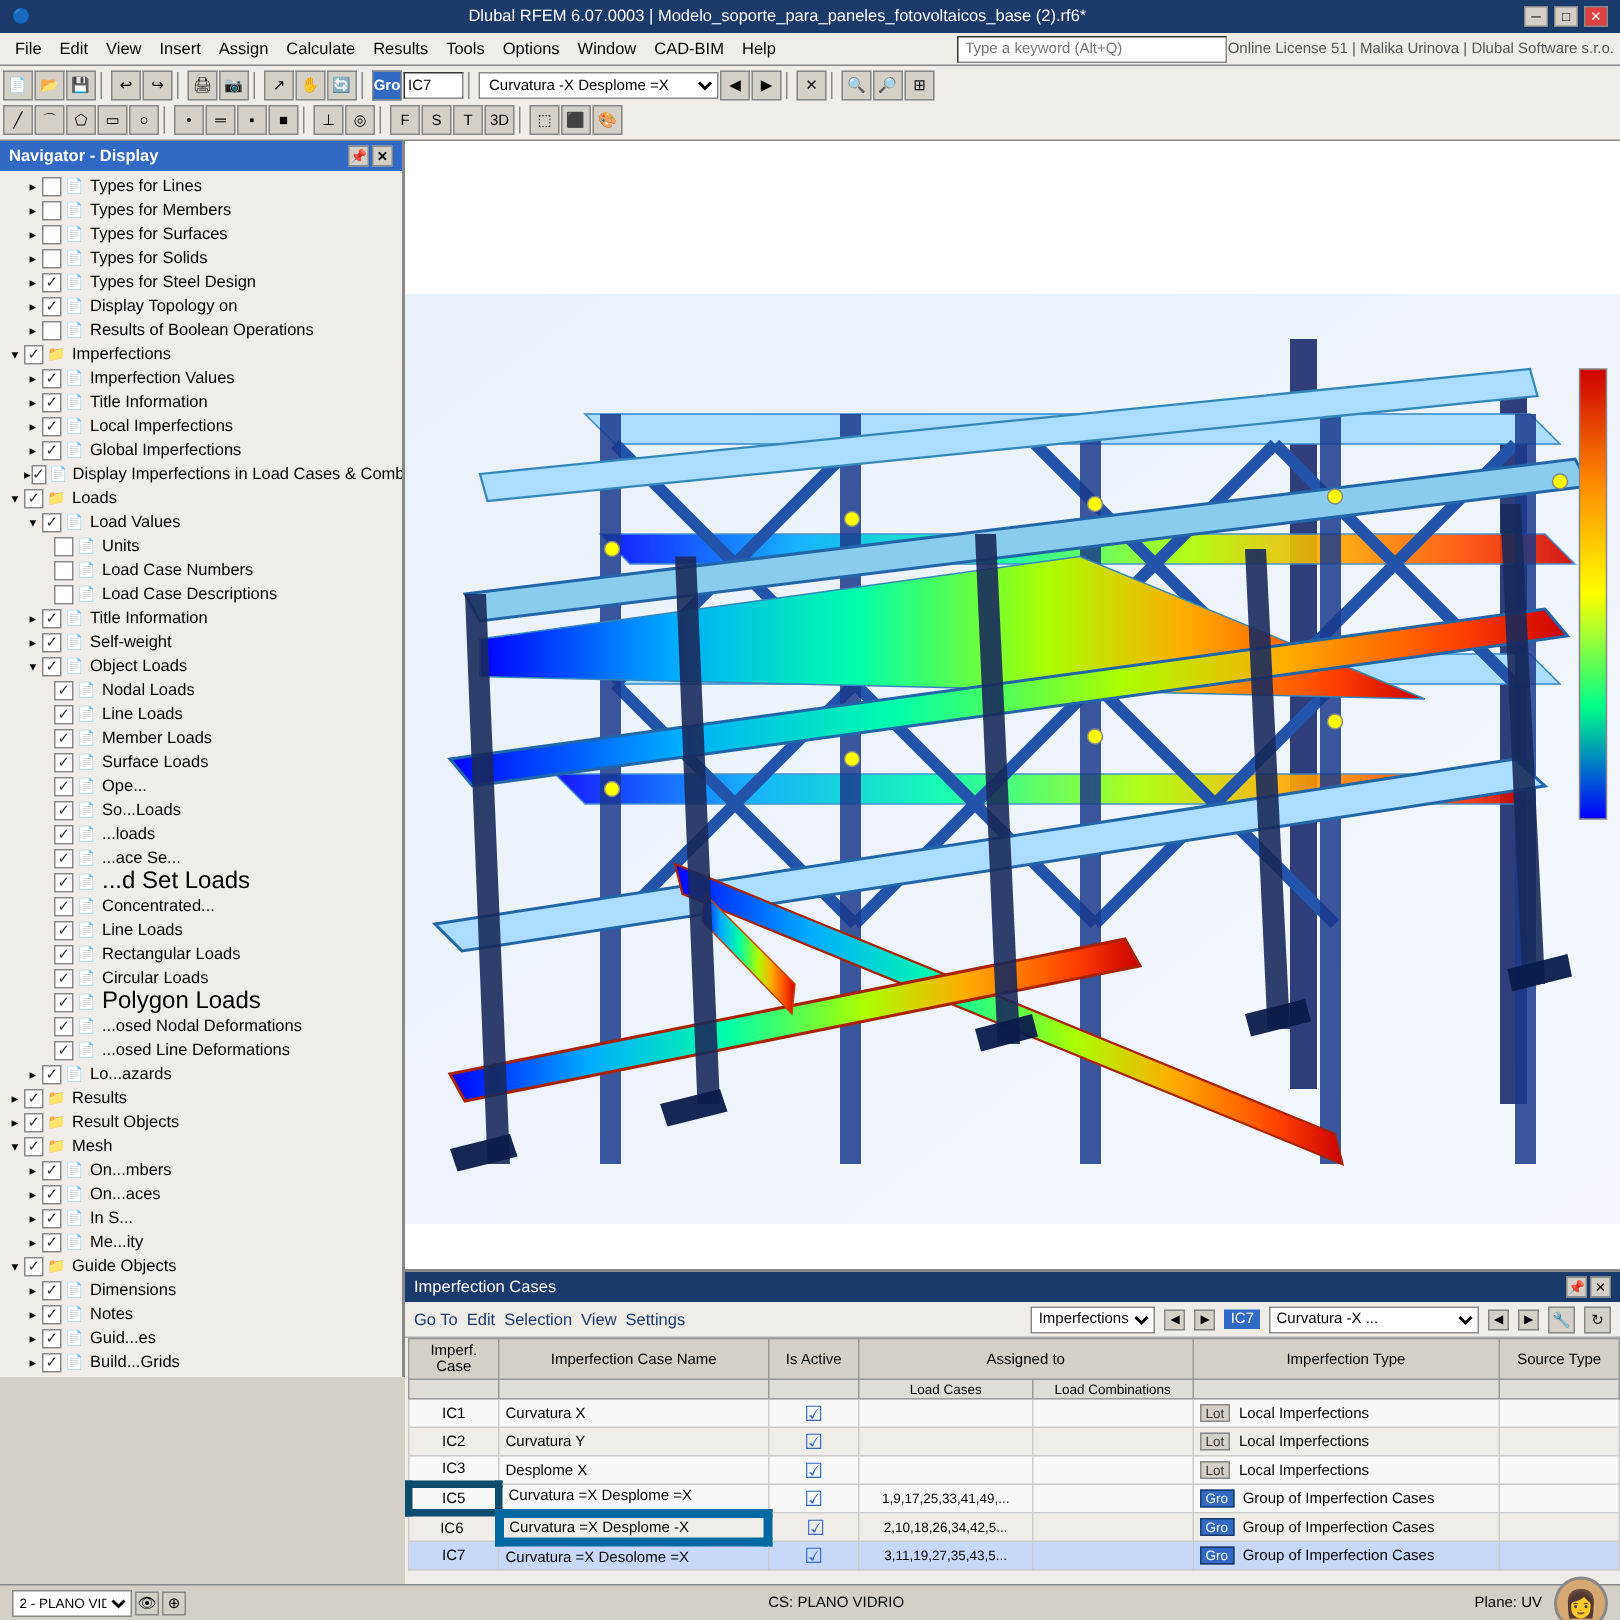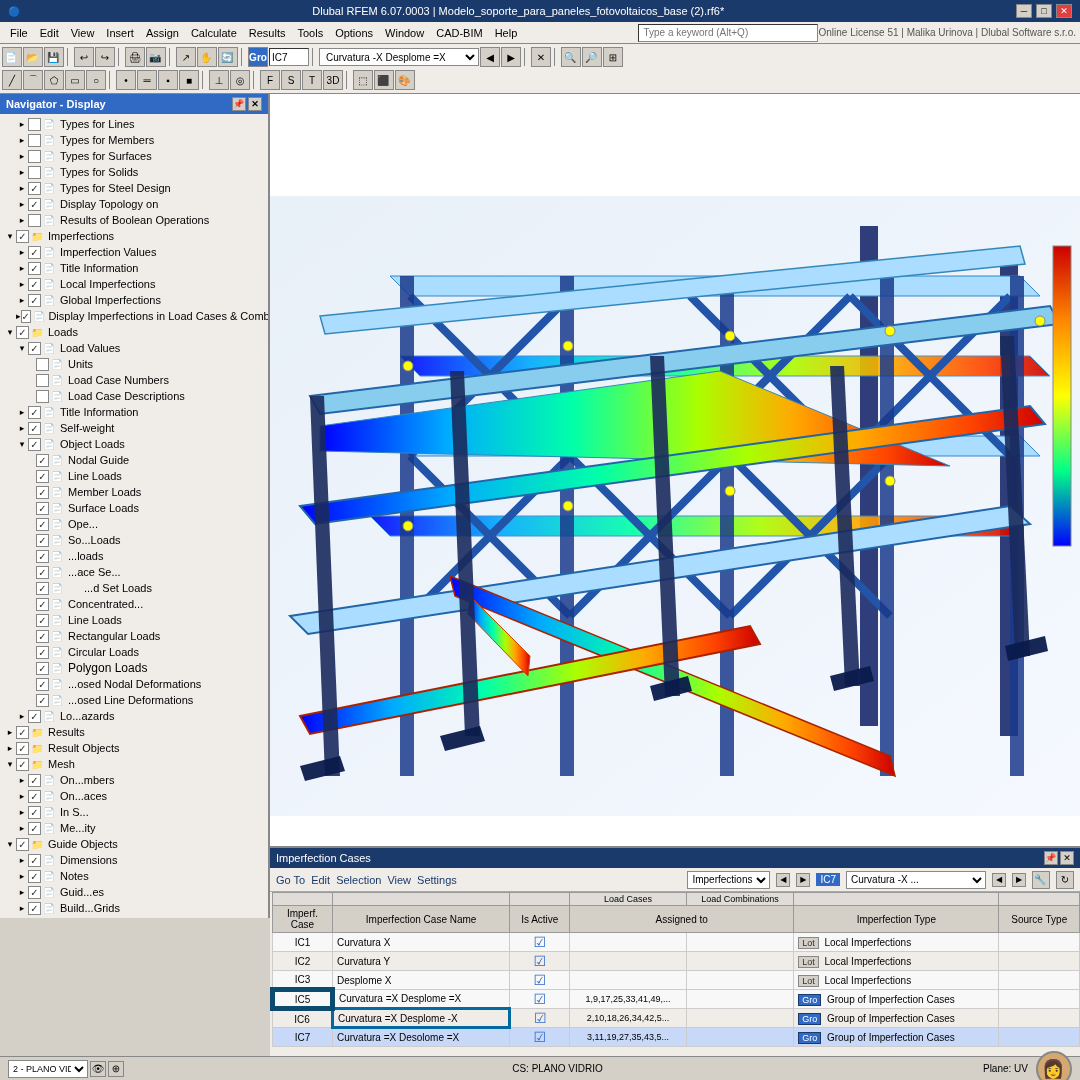--- a/index.html
+++ b/index.html
@@ -271,21 +271,21 @@
         <div class="tree-item" style="padding-left: 16px;">
           <span class="tree-arrow">▾</span>
           <span style="width: 13px; height: 13px; border: 1px solid rgb(136, 136, 136); display: inline-flex; align-items: center; justify-content: center; margin-right: 2px; background: white; font-size: 10px; cursor: pointer; color: rgb(51, 51, 51);">✓</span>
           <span style="width: 14px; height: 14px; margin-right: 3px; display: inline-flex; align-items: center; justify-content: center; font-size: 10px; color: rgb(68, 136, 204);">📄</span>
           <span style="font-size: 11px;">Object Loads</span>
         </div>
         <div class="tree-item" style="padding-left: 28px;">
           <span class="tree-arrow" style="width: 8px;"></span>
           <span style="width: 13px; height: 13px; border: 1px solid rgb(136, 136, 136); display: inline-flex; align-items: center; justify-content: center; margin-right: 2px; background: white; font-size: 10px; cursor: pointer; color: rgb(51, 51, 51);">✓</span>
           <span style="width: 14px; height: 14px; margin-right: 3px; display: inline-flex; align-items: center; justify-content: center; font-size: 10px; color: rgb(68, 136, 204);">📄</span>
-          <span style="font-size: 11px;">Nodal Guide</span>
+          <span style="font-size: 11px;">Nodal Loads</span>
         </div>
         <div class="tree-item" style="padding-left: 28px;">
           <span class="tree-arrow" style="width: 8px;"></span>
           <span style="width: 13px; height: 13px; border: 1px solid rgb(136, 136, 136); display: inline-flex; align-items: center; justify-content: center; margin-right: 2px; background: white; font-size: 10px; cursor: pointer; color: rgb(51, 51, 51);">✓</span>
           <span style="width: 14px; height: 14px; margin-right: 3px; display: inline-flex; align-items: center; justify-content: center; font-size: 10px; color: rgb(68, 136, 204);">📄</span>
           <span style="font-size: 11px;">Line Loads</span>
         </div>
         <div class="tree-item" style="padding-left: 28px;">
           <span class="tree-arrow" style="width: 8px;"></span>
           <span style="width: 13px; height: 13px; border: 1px solid rgb(136, 136, 136); display: inline-flex; align-items: center; justify-content: center; margin-right: 2px; background: white; font-size: 10px; cursor: pointer; color: rgb(51, 51, 51);">✓</span>
@@ -319,21 +319,21 @@
         <div class="tree-item" style="padding-left: 28px;">
           <span class="tree-arrow" style="width: 8px;"></span>
           <span style="width: 13px; height: 13px; border: 1px solid rgb(136, 136, 136); display: inline-flex; align-items: center; justify-content: center; margin-right: 2px; background: white; font-size: 10px; cursor: pointer; color: rgb(51, 51, 51);">✓</span>
           <span style="width: 14px; height: 14px; margin-right: 3px; display: inline-flex; align-items: center; justify-content: center; font-size: 10px; color: rgb(68, 136, 204);">📄</span>
           <span style="font-size: 11px;">...ace Se...</span>
         </div>
         <div class="tree-item" style="padding-left: 28px;">
           <span class="tree-arrow" style="width: 8px;"></span>
           <span style="width: 13px; height: 13px; border: 1px solid rgb(136, 136, 136); display: inline-flex; align-items: center; justify-content: center; margin-right: 2px; background: white; font-size: 10px; cursor: pointer; color: rgb(51, 51, 51);">✓</span>
           <span style="width: 14px; height: 14px; margin-right: 3px; display: inline-flex; align-items: center; justify-content: center; font-size: 10px; color: rgb(68, 136, 204);">📄</span>
-          <span style="font-size: 11px; margin-left: 16px;">...d Set Loads</span>
+          <span style="font-size: 16px;">...d Set Loads</span>
         </div>
         <div class="tree-item" style="padding-left: 28px;">
           <span class="tree-arrow" style="width: 8px;"></span>
           <span style="width: 13px; height: 13px; border: 1px solid rgb(136, 136, 136); display: inline-flex; align-items: center; justify-content: center; margin-right: 2px; background: white; font-size: 10px; cursor: pointer; color: rgb(51, 51, 51);">✓</span>
           <span style="width: 14px; height: 14px; margin-right: 3px; display: inline-flex; align-items: center; justify-content: center; font-size: 10px; color: rgb(68, 136, 204);">📄</span>
           <span style="font-size: 11px;">Concentrated...</span>
         </div>
         <div class="tree-item" style="padding-left: 28px;">
           <span class="tree-arrow" style="width: 8px;"></span>
           <span style="width: 13px; height: 13px; border: 1px solid rgb(136, 136, 136); display: inline-flex; align-items: center; justify-content: center; margin-right: 2px; background: white; font-size: 10px; cursor: pointer; color: rgb(51, 51, 51);">✓</span>
@@ -349,21 +349,21 @@
         <div class="tree-item" style="padding-left: 28px;">
           <span class="tree-arrow" style="width: 8px;"></span>
           <span style="width: 13px; height: 13px; border: 1px solid rgb(136, 136, 136); display: inline-flex; align-items: center; justify-content: center; margin-right: 2px; background: white; font-size: 10px; cursor: pointer; color: rgb(51, 51, 51);">✓</span>
           <span style="width: 14px; height: 14px; margin-right: 3px; display: inline-flex; align-items: center; justify-content: center; font-size: 10px; color: rgb(68, 136, 204);">📄</span>
           <span style="font-size: 11px;">Circular Loads</span>
         </div>
         <div class="tree-item" style="padding-left: 28px;">
           <span class="tree-arrow" style="width: 8px;"></span>
           <span style="width: 13px; height: 13px; border: 1px solid rgb(136, 136, 136); display: inline-flex; align-items: center; justify-content: center; margin-right: 2px; background: white; font-size: 10px; cursor: pointer; color: rgb(51, 51, 51);">✓</span>
           <span style="width: 14px; height: 14px; margin-right: 3px; display: inline-flex; align-items: center; justify-content: center; font-size: 10px; color: rgb(68, 136, 204);">📄</span>
-          <span style="font-size: 12px;">Polygon Loads</span>
+          <span style="font-size: 16px;">Polygon Loads</span>
         </div>
         <div class="tree-item" style="padding-left: 28px;">
           <span class="tree-arrow" style="width: 8px;"></span>
           <span style="width: 13px; height: 13px; border: 1px solid rgb(136, 136, 136); display: inline-flex; align-items: center; justify-content: center; margin-right: 2px; background: white; font-size: 10px; cursor: pointer; color: rgb(51, 51, 51);">✓</span>
           <span style="width: 14px; height: 14px; margin-right: 3px; display: inline-flex; align-items: center; justify-content: center; font-size: 10px; color: rgb(68, 136, 204);">📄</span>
           <span style="font-size: 11px;">...osed Nodal Deformations</span>
         </div>
         <div class="tree-item" style="padding-left: 28px;">
           <span class="tree-arrow" style="width: 8px;"></span>
           <span style="width: 13px; height: 13px; border: 1px solid rgb(136, 136, 136); display: inline-flex; align-items: center; justify-content: center; margin-right: 2px; background: white; font-size: 10px; cursor: pointer; color: rgb(51, 51, 51);">✓</span>
@@ -601,36 +601,36 @@
     </select>
     <div class="panel-nav-btn">◀</div>
     <div class="panel-nav-btn">▶</div>
     <div style="width:18px;height:18px;background:#d4d0c8;border:1px solid #888;display:flex;align-items:center;justify-content:center;font-size:10px;cursor:pointer;">🔧</div>
     <div style="width:18px;height:18px;background:#d4d0c8;border:1px solid #888;display:flex;align-items:center;justify-content:center;font-size:10px;cursor:pointer;">↻</div>
   </div>
 
   <div style="overflow:auto; height:164px;">
     <table style="width:100%; font-size:10px; border-collapse:collapse;">
       <thead>
+        <tr style="background:#d4d0c8;">
+          <th style="border:1px solid #999; padding:2px 4px; font-weight:normal; text-align:center; width:60px;">Imperf. Case</th>
+          <th style="border:1px solid #999; padding:2px 4px; font-weight:normal; text-align:center;">Imperfection Case Name</th>
+          <th style="border:1px solid #999; padding:2px 4px; font-weight:normal; text-align:center; width:60px;">Is Active</th>
+          <th colspan="2" style="border:1px solid #999; padding:2px 4px; font-weight:normal; text-align:center;">Assigned to</th>
+          <th style="border:1px solid #999; padding:2px 4px; font-weight:normal; text-align:center;">Imperfection Type</th>
+          <th style="border:1px solid #999; padding:2px 4px; font-weight:normal; text-align:center;">Source Type</th>
+        </tr>
         <tr style="background:#e0ddd8;">
           <th style="border:1px solid #999; padding:1px 4px; font-weight:normal; font-size:9px;"></th>
           <th style="border:1px solid #999; padding:1px 4px; font-weight:normal; font-size:9px;"></th>
           <th style="border:1px solid #999; padding:1px 4px; font-weight:normal; font-size:9px;"></th>
           <th style="border:1px solid #999; padding:1px 4px; font-weight:normal; font-size:9px; text-align:center;">Load Cases</th>
           <th style="border:1px solid #999; padding:1px 4px; font-weight:normal; font-size:9px; text-align:center;">Load Combinations</th>
           <th style="border:1px solid #999; padding:1px 4px; font-weight:normal; font-size:9px;"></th>
           <th style="border:1px solid #999; padding:1px 4px; font-weight:normal; font-size:9px;"></th>
-        </tr>
-        <tr style="background:#d4d0c8;">
-          <th style="border:1px solid #999; padding:2px 4px; font-weight:normal; text-align:center; width:60px;">Imperf. Case</th>
-          <th style="border:1px solid #999; padding:2px 4px; font-weight:normal; text-align:center;">Imperfection Case Name</th>
-          <th style="border:1px solid #999; padding:2px 4px; font-weight:normal; text-align:center; width:60px;">Is Active</th>
-          <th colspan="2" style="border:1px solid #999; padding:2px 4px; font-weight:normal; text-align:center;">Assigned to</th>
-          <th style="border:1px solid #999; padding:2px 4px; font-weight:normal; text-align:center;">Imperfection Type</th>
-          <th style="border:1px solid #999; padding:2px 4px; font-weight:normal; text-align:center;">Source Type</th>
         </tr>
       </thead>
       <tbody id="table-body">
 
       <tr style="background: rgb(248, 248, 248);">
     <td style="border:1px solid #ccc; padding:1px 4px; text-align:center;">IC1</td>
     <td style="border:1px solid #ccc; padding:1px 4px;"><input type="text" value="Curvatura X" style="border: none; background: transparent; font-size: 10px; width: 100%;"></td>
     <td style="border:1px solid #ccc; padding:1px 4px; text-align:center;"><span style="color:#316ac5;font-size:14px;">☑</span></td>
     <td style="border:1px solid #ccc; padding:1px 4px; text-align:center; font-size:9px;"></td>
     <td style="border:1px solid #ccc; padding:1px 4px; text-align:center;"></td>
@@ -671,21 +671,21 @@
     <td style="border:1px solid #ccc; padding:1px 4px; text-align:center; font-size:9px;">1,9,17,25,33,41,49,...</td>
     <td style="border:1px solid #ccc; padding:1px 4px; text-align:center;"></td>
     <td style="border:1px solid #ccc; padding:1px 4px;">
       <span style="background:#316ac5;color:white;border:1px solid #1a3a6b;padding:0 3px;font-size:9px;">Gro</span>
       <span style="font-size:10px; margin-left:3px;">Group of Imperfection Cases</span>
     </td>
     <td style="border:1px solid #ccc; padding:1px 4px;"></td>
   </tr>
           <tr>
     <td style="border:1px solid #ccc; padding:1px 4px; text-align:center;">IC6</td>
-    <td style="border:3px solid #0369a1; padding:1px 4px;"><input type="text" value="Curvatura =X Desplome -X" style="border: none; background: transparent; font-size: 10px; width: 100%;"></td>
+    <td style="border:6px solid #0369a1; padding:1px 4px;"><input type="text" value="Curvatura =X Desplome -X" style="border: none; background: transparent; font-size: 10px; width: 100%;"></td>
     <td style="border:1px solid #ccc; padding:1px 4px; text-align:center;"><span style="color:#316ac5;font-size:14px;">☑</span></td>
     <td style="border:1px solid #ccc; padding:1px 4px; text-align:center; font-size:9px;">2,10,18,26,34,42,5...</td>
     <td style="border:1px solid #ccc; padding:1px 4px; text-align:center;"></td>
     <td style="border:1px solid #ccc; padding:1px 4px;">
       <span style="background:#316ac5;color:white;border:1px solid #1a3a6b;padding:0 3px;font-size:9px;">Gro</span>
       <span style="font-size:10px; margin-left:3px;">Group of Imperfection Cases</span>
     </td>
     <td style="border:1px solid #ccc; padding:1px 4px;"></td>
   </tr>
           <tr style="background: rgb(200, 216, 248);">

